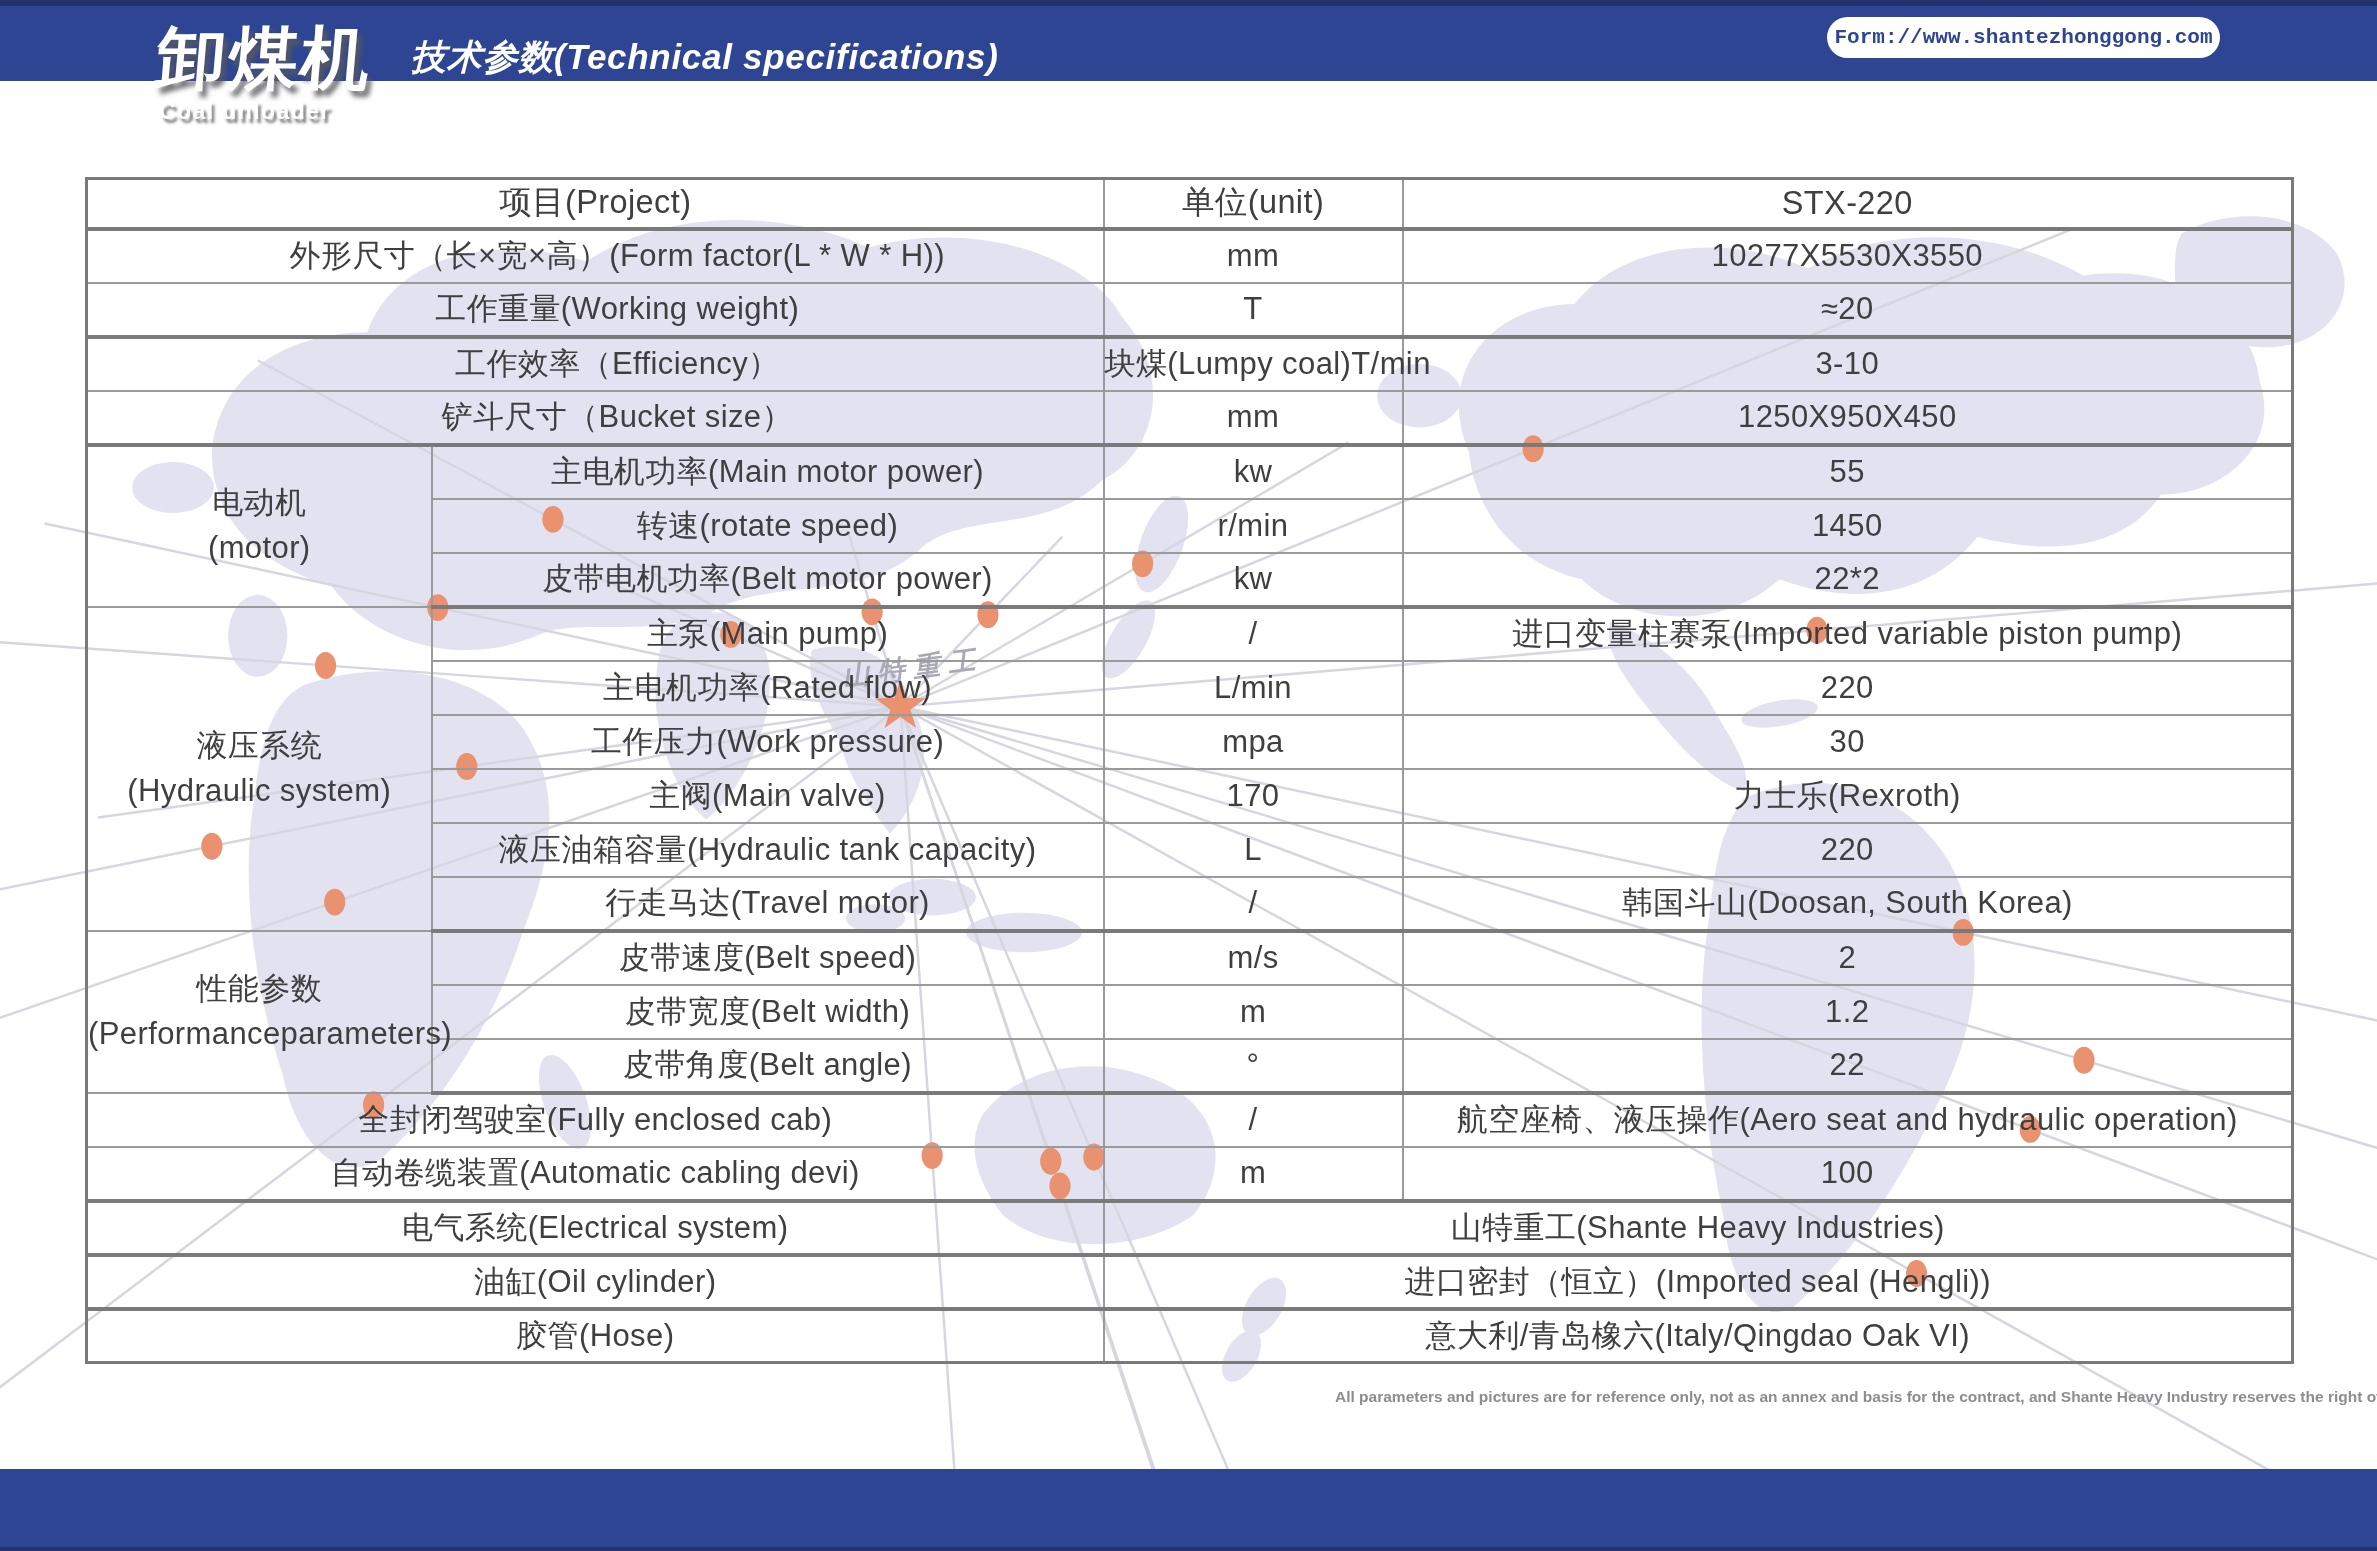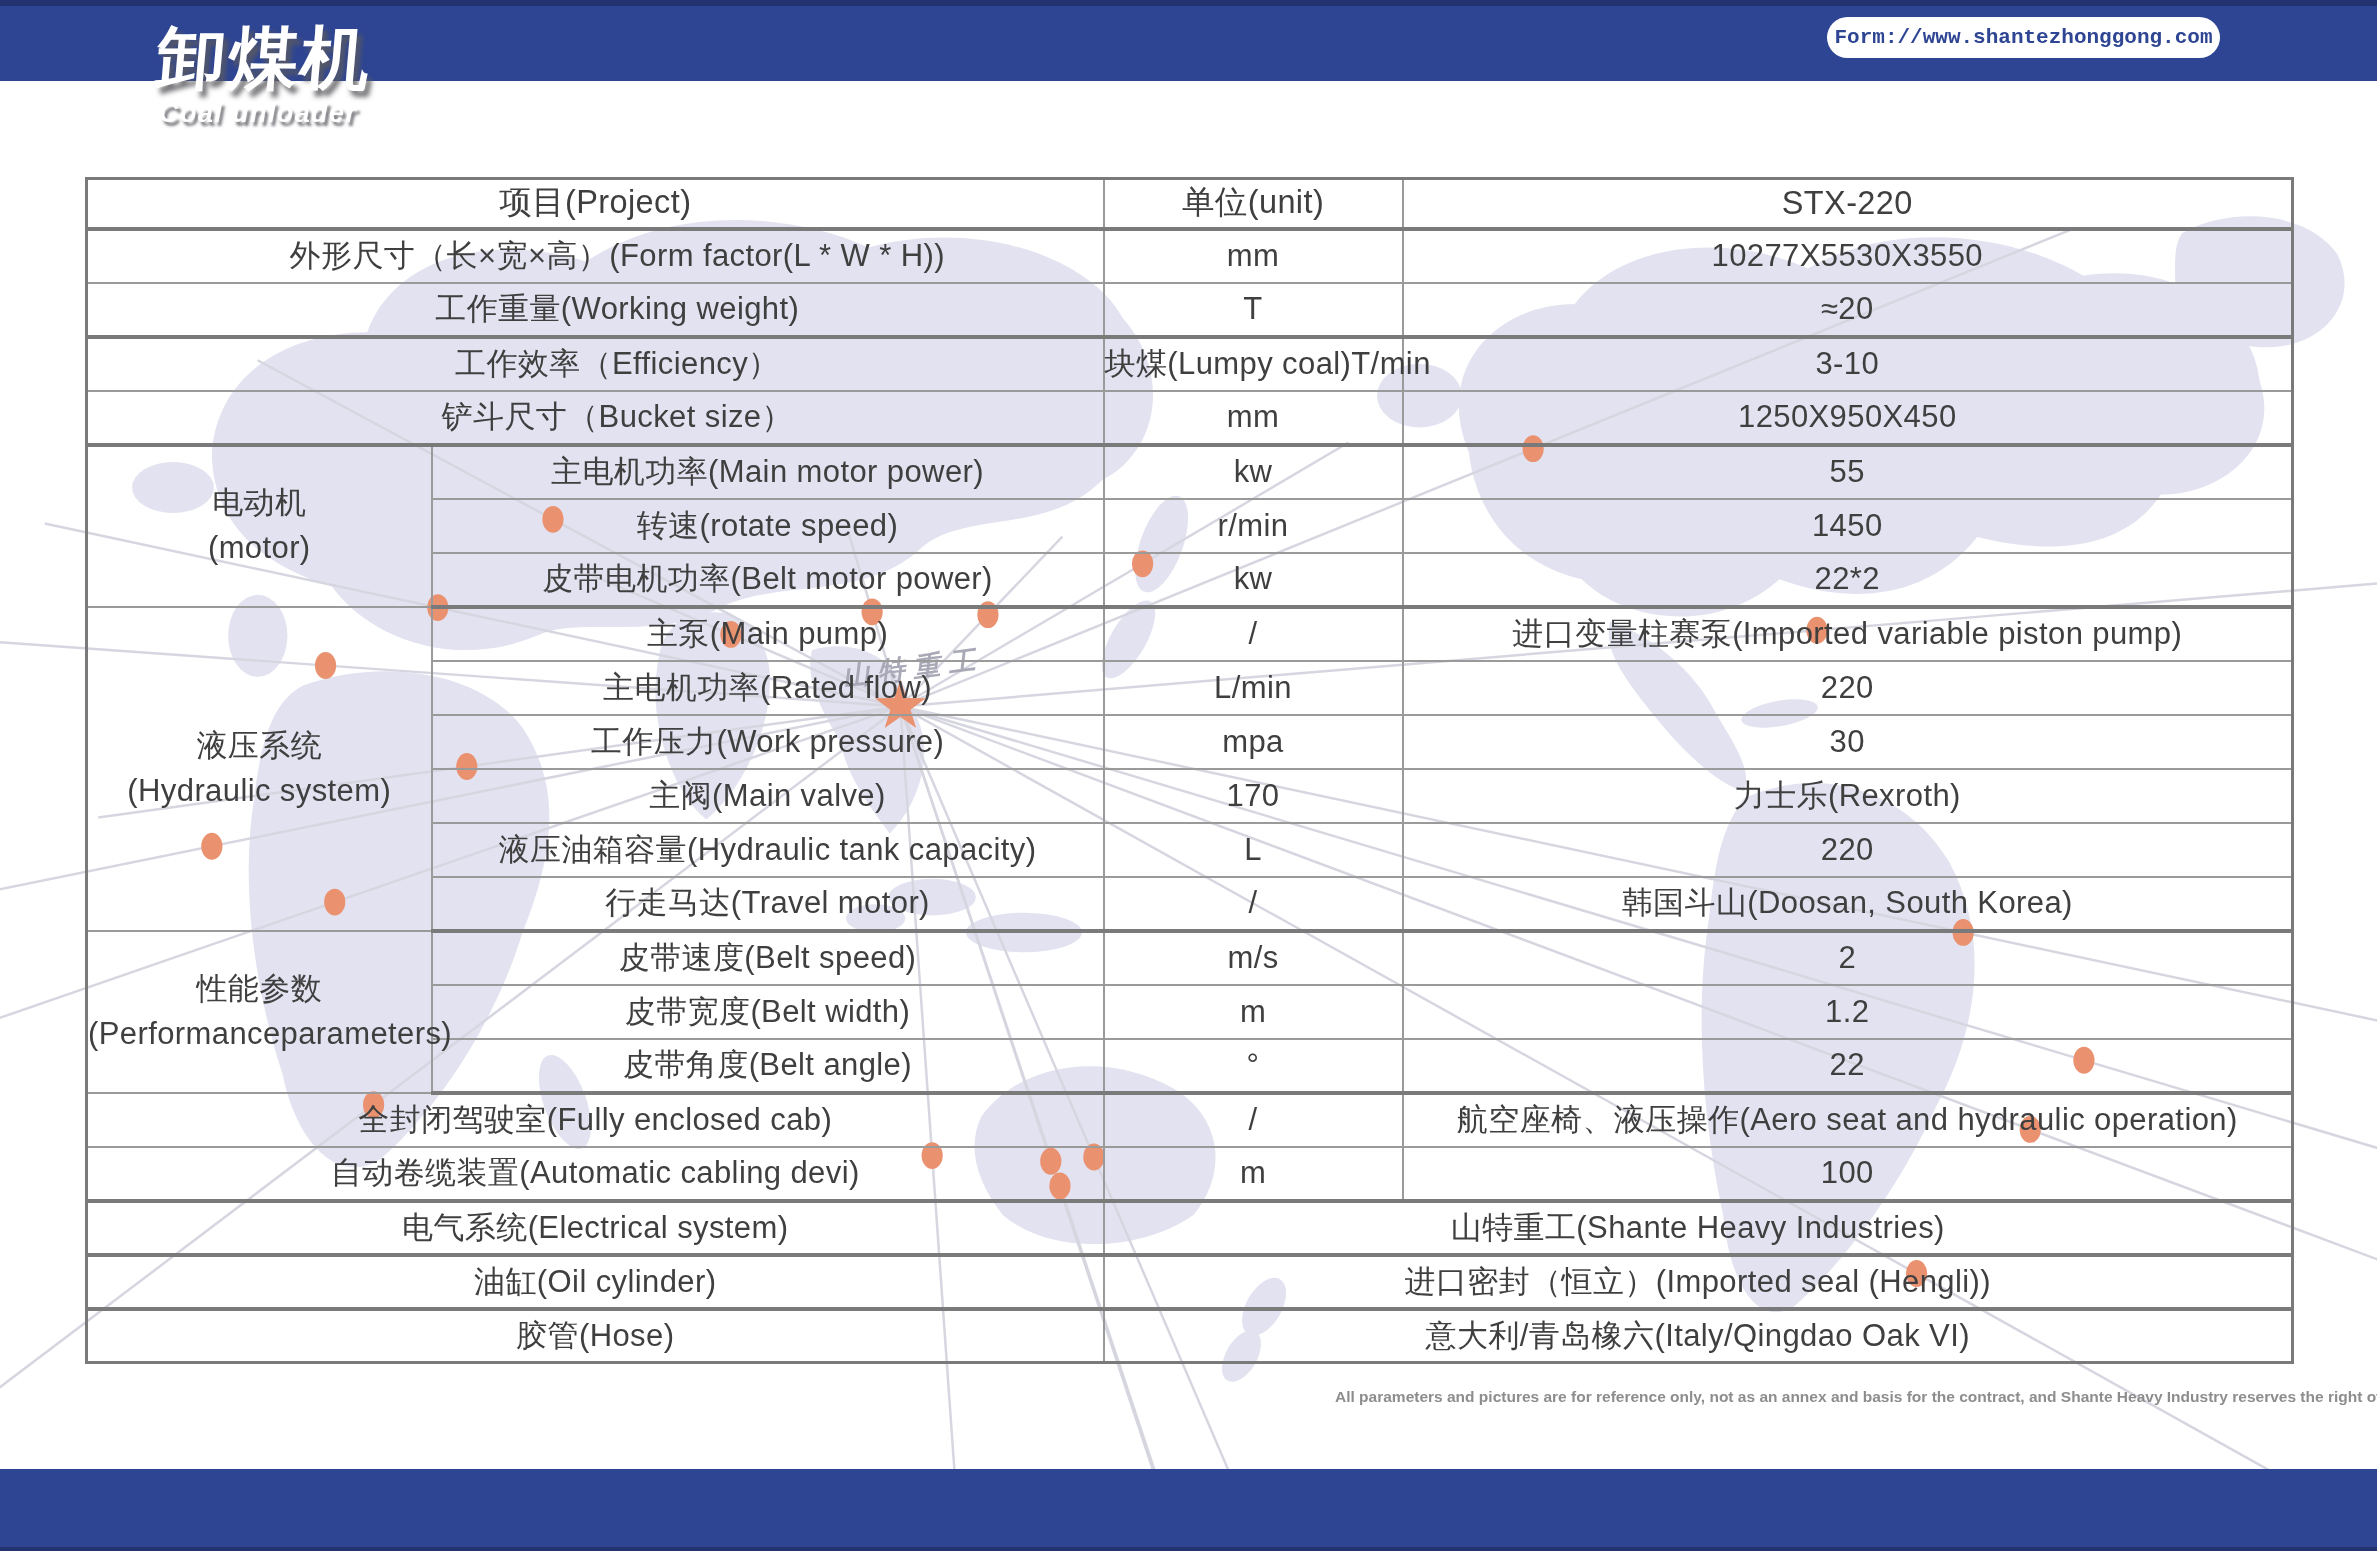--- a/index.html
+++ b/index.html
@@ -45,21 +45,21 @@
   .top-strip{position:absolute;left:0;top:0;width:100%;height:5.7px;background:var(--top-strip);}
   .logo{position:absolute;left:157px;top:24px;z-index:3;}
   .logo-cn{
     font-size:69px;font-weight:900;color:#ffffff;letter-spacing:2.8px;
     transform:skewX(-5deg);line-height:1;
     text-shadow:5px 6.4px 5px rgba(90,90,95,0.85);
     white-space:nowrap;
   }
   .logo-en{
     margin-top:7px;margin-left:2.1px;
-    font-size:27px;font-weight:bold;font-style:italic;color:#ffffff;
+    font-size:23px;font-weight:bold;color:#ffffff;
     letter-spacing:1.4px;line-height:1;
     text-shadow:2.8px 3.5px 2.8px rgba(110,110,115,0.9);
     white-space:nowrap;
   }
   .page-title{
     position:absolute;left:411px;top:34px;z-index:3;
     font-size:35px;font-weight:bold;font-style:italic;color:#ffffff;
     letter-spacing:0.7px;white-space:nowrap;
   }
   .url-box{
@@ -191,20 +191,21 @@
 
   <div class="watermark">山特重工</div>
 
   <div class="header-bar">
     <div class="top-strip"></div>
   </div>
   <div class="logo">
     <div class="logo-cn">卸煤机</div>
     <div class="logo-en">Coal unloader</div>
   </div>
+  <div class="page-title">技术参数(Technical specifications)</div>
   <div class="url-box">
     <span class="url-text">Form://www.shantezhonggong.com</span>
   </div>
 
   <table class="spec">
     <colgroup>
       <col style="width:345px">
         <col style="width:672px">
         <col style="width:299px">
         <col style="width:890px">

